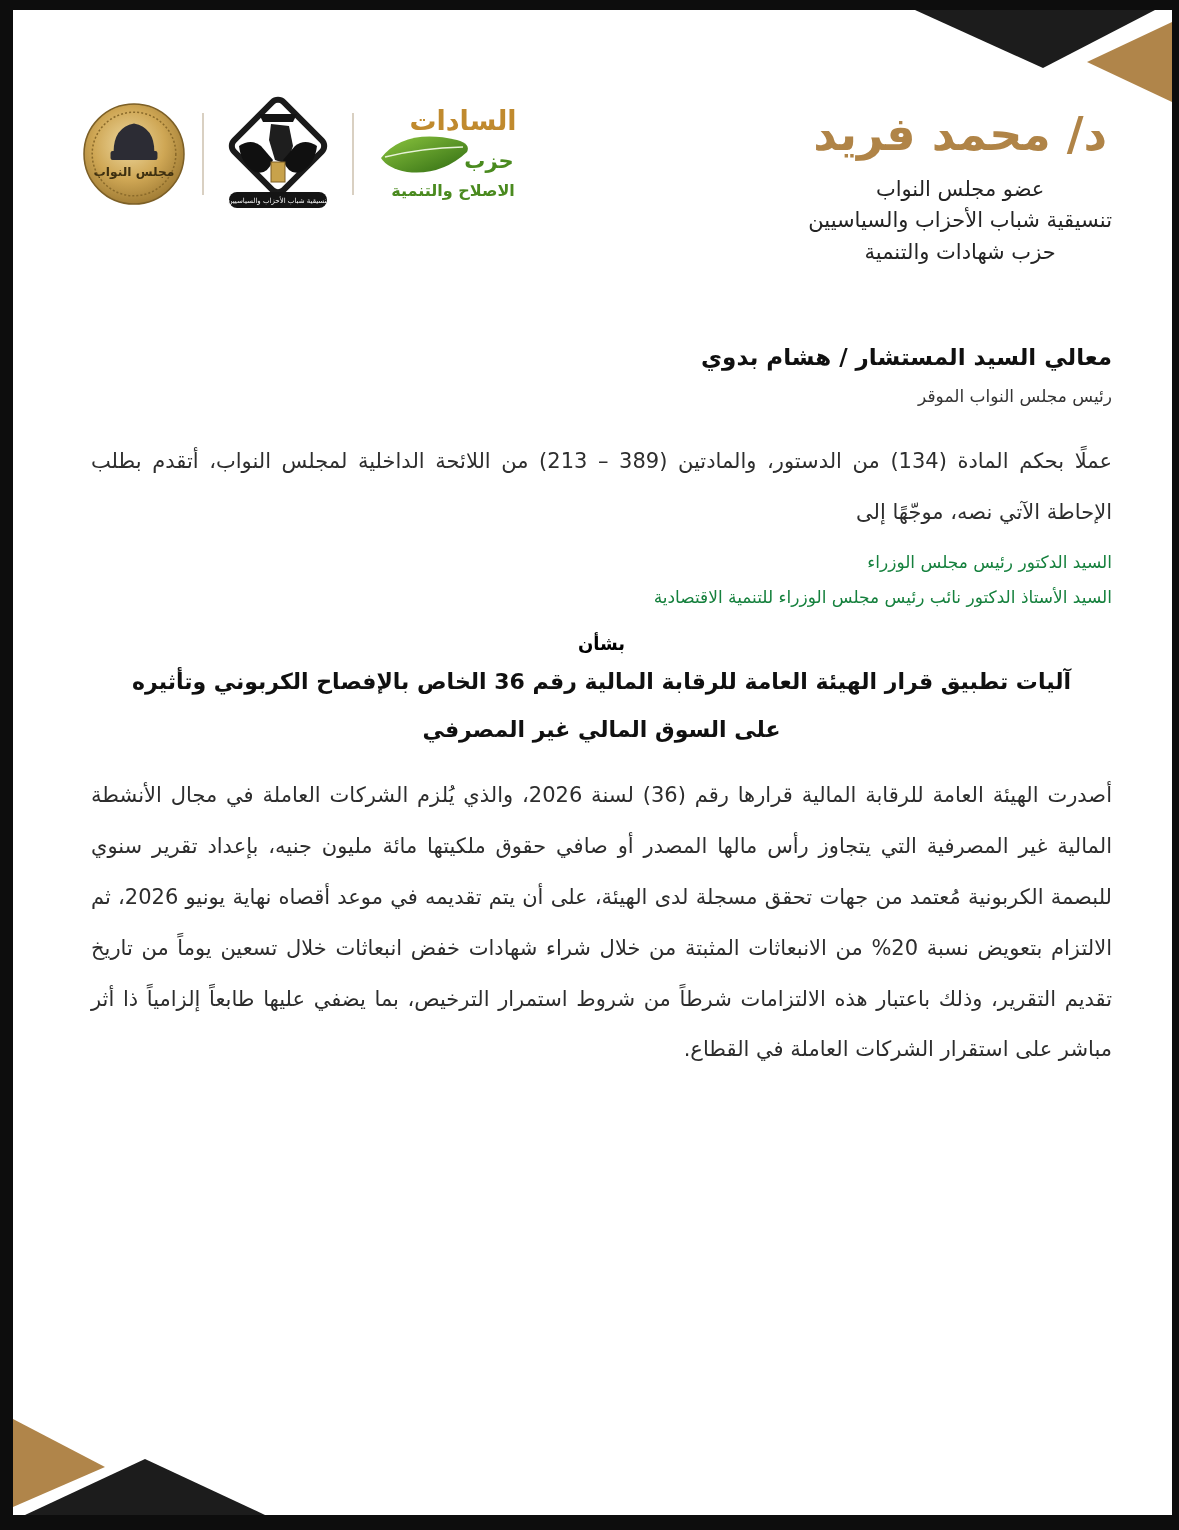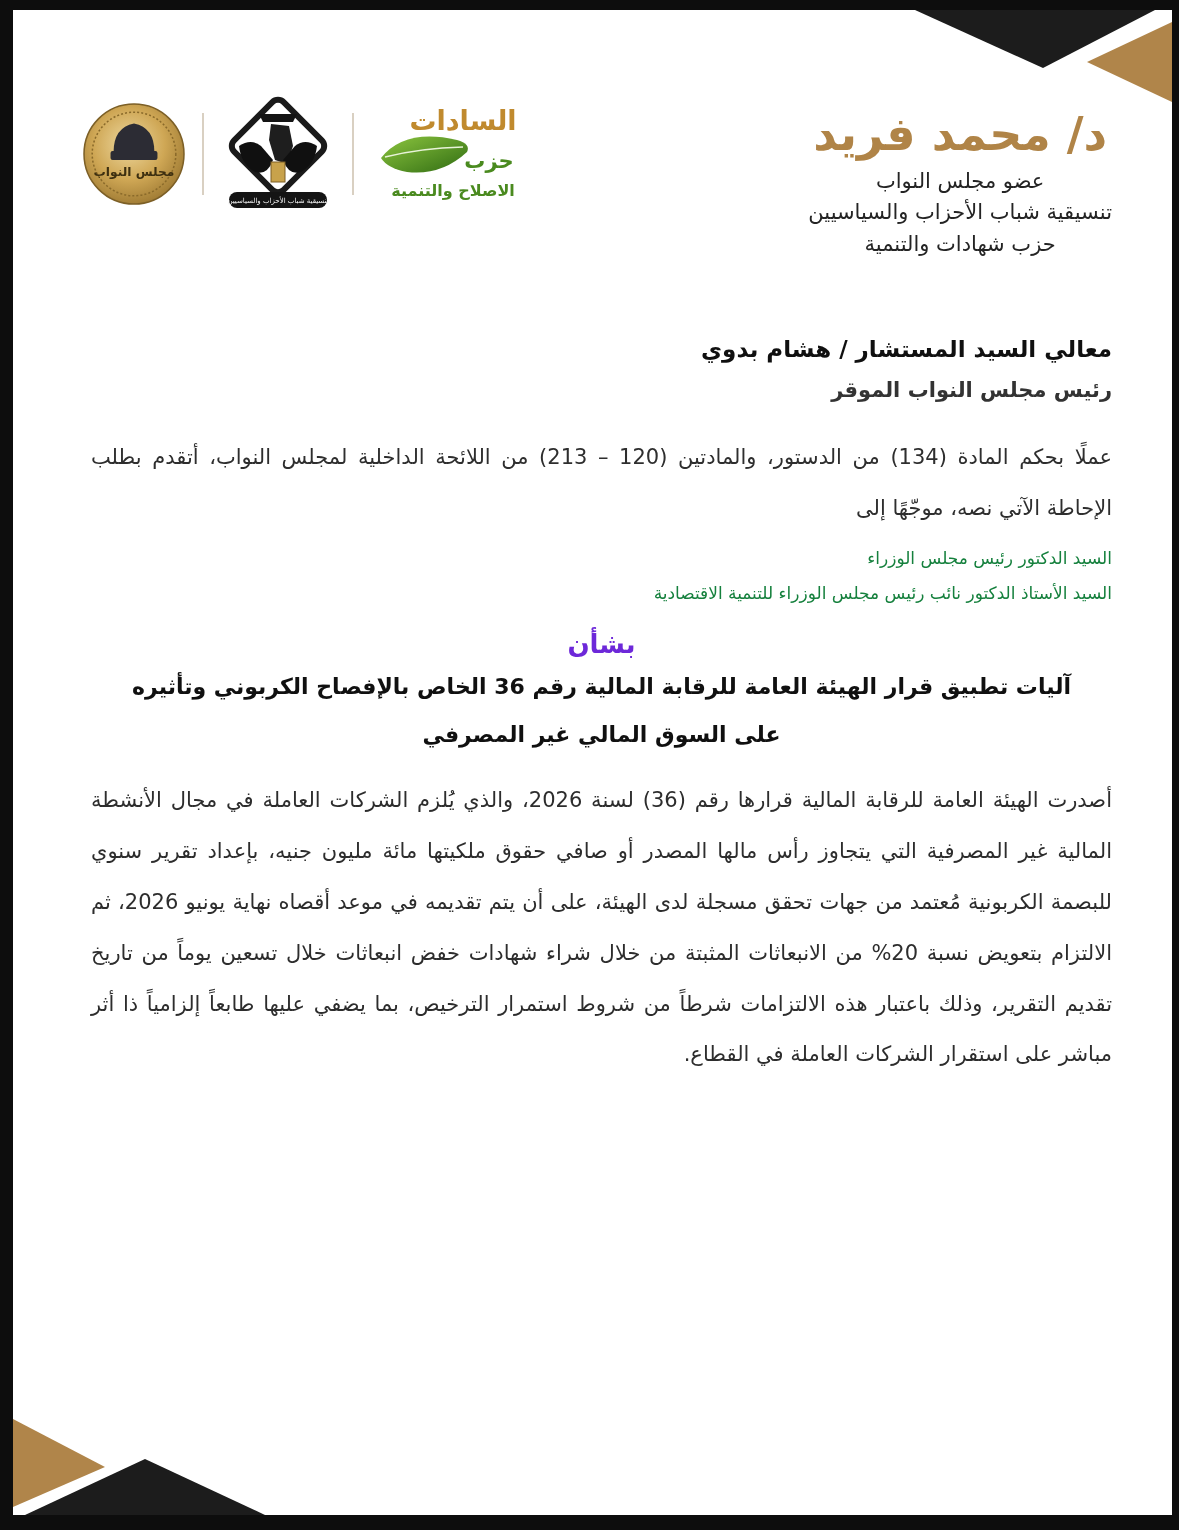--- a/index.html
+++ b/index.html
@@ -20,34 +20,34 @@
   
   .header{
     display:flex;flex-direction:row;justify-content:space-between;align-items:flex-start;
     padding:84px 60px 0 70px;direction:ltr;
   }
   .logos{display:flex;align-items:center;gap:0;}
   .logo-divider{width:2px;height:82px;background:#d9d0c2;margin:0 17px;align-self:center;}
   .nameplate{text-align:center;direction:rtl;min-width:215px;}
   .nameplate-title{font-size:32px;font-weight:bold;color:#161616;line-height:1.2;}
   .nameplate-name{font-size:46px;font-weight:bold;color:var(--gold,#B08447);line-height:1.25;margin-top:12px;}
-  .nameplate-sub{font-size:21px;color:#242424;line-height:1.5;margin-top:2px;}
+  .nameplate-sub{font-size:21px;color:#242424;line-height:1.5;margin-top:10px;}
   .nameplate-sub div{white-space:nowrap;}
   
   .letter{
     margin-top:76px;padding:0 60px 0 62px;
     direction:rtl;text-align:right;color:#2e2e2e;font-size:21px;margin-left:16px;
   }
   .recipient-name{font-weight:bold;color:#101010;font-size:23px;}
-  .recipient-title{margin-top:16px;font-size:21px;color:#333;font-weight:bold;}
+  .recipient-title{margin-top:16px;font-size:17px;color:#333;}
   .greeting{margin-top:46px;color:#2e2e2e;}
   .intro{margin-top:30px;line-height:2.45;text-align:justify;text-align-last:right;}
   .addressees{margin-top:6px;}
   .addressees div{font-weight:normal;color:#15803d;font-size:17px;line-height:2.05;}
-  .subject-label{margin-top:18px;text-align:center;font-weight:bold;color:#6d28d9;font-size:26px;}
+  .subject-label{margin-top:18px;text-align:center;font-weight:bold;color:#000000;font-size:18px;}
   .subject{text-align:center;font-weight:bold;color:#101010;font-size:22px;line-height:2.2;padding:0 26px;margin-top:4px;}
   .body-par{margin-top:16px;line-height:2.42;text-align:justify;text-align-last:right;color:#2d2d2d;}
   svg text{font-family:"DejaVu Sans", sans-serif;}
 </style>
 </head>
 <body style="--gold: #B08447;">
 
 <div class="page">
 
   <svg class="corner corner-tr" viewBox="0 0 275 110">
@@ -115,21 +115,21 @@
         <div>عضو مجلس النواب</div>
         <div>تنسيقية شباب الأحزاب والسياسيين</div>
         <div>حزب شهادات والتنمية</div>
       </div>
     </div>
   </div>
 
   <div class="letter">
     <div class="recipient-name">معالي السيد المستشار / هشام بدوي</div>
     <div class="recipient-title">رئيس مجلس النواب الموقر</div>
-    <div class="intro">عملًا بحكم المادة (134) من الدستور، والمادتين (120 – 213) من اللائحة الداخلية لمجلس النواب، أتقدم بطلب الإحاطة الآتي نصه، موجّهًا إلى</div>
+    <div class="intro">عملًا بحكم المادة (134) من الدستور، والمادتين (389 – 213) من اللائحة الداخلية لمجلس النواب، أتقدم بطلب الإحاطة الآتي نصه، موجّهًا إلى</div>
     <div class="addressees">
       <div>السيد الدكتور رئيس مجلس الوزراء</div>
       <div>السيد الأستاذ الدكتور نائب رئيس مجلس الوزراء للتنمية الاقتصادية</div>
     </div>
     <div class="subject-label">بشأن</div>
     <div class="subject">آليات تطبيق قرار الهيئة العامة للرقابة المالية رقم 36 الخاص بالإفصاح الكربوني وتأثيره على السوق المالي غير المصرفي</div>
     <div class="body-par">أصدرت الهيئة العامة للرقابة المالية قرارها رقم (36) لسنة 2026، والذي يُلزم الشركات العاملة في مجال الأنشطة المالية غير المصرفية التي يتجاوز رأس مالها المصدر أو صافي حقوق ملكيتها مائة مليون جنيه، بإعداد تقرير سنوي للبصمة الكربونية مُعتمد من جهات تحقق مسجلة لدى الهيئة، على أن يتم تقديمه في موعد أقصاه نهاية يونيو 2026، ثم الالتزام بتعويض نسبة 20% من الانبعاثات المثبتة من خلال شراء شهادات خفض انبعاثات خلال تسعين يوماً من تاريخ تقديم التقرير، وذلك باعتبار هذه الالتزامات شرطاً من شروط استمرار الترخيص، بما يضفي عليها طابعاً إلزامياً ذا أثر مباشر على استقرار الشركات العاملة في القطاع.</div>
   </div>
 
 </div>

